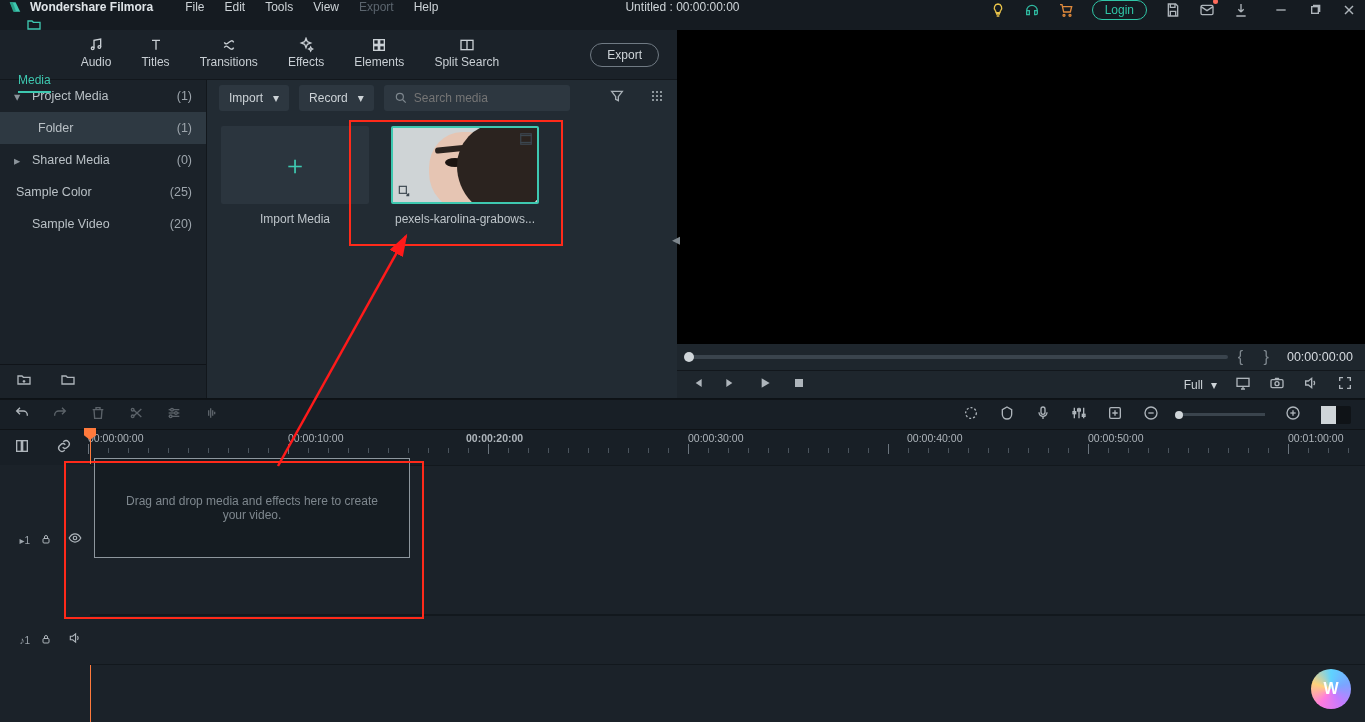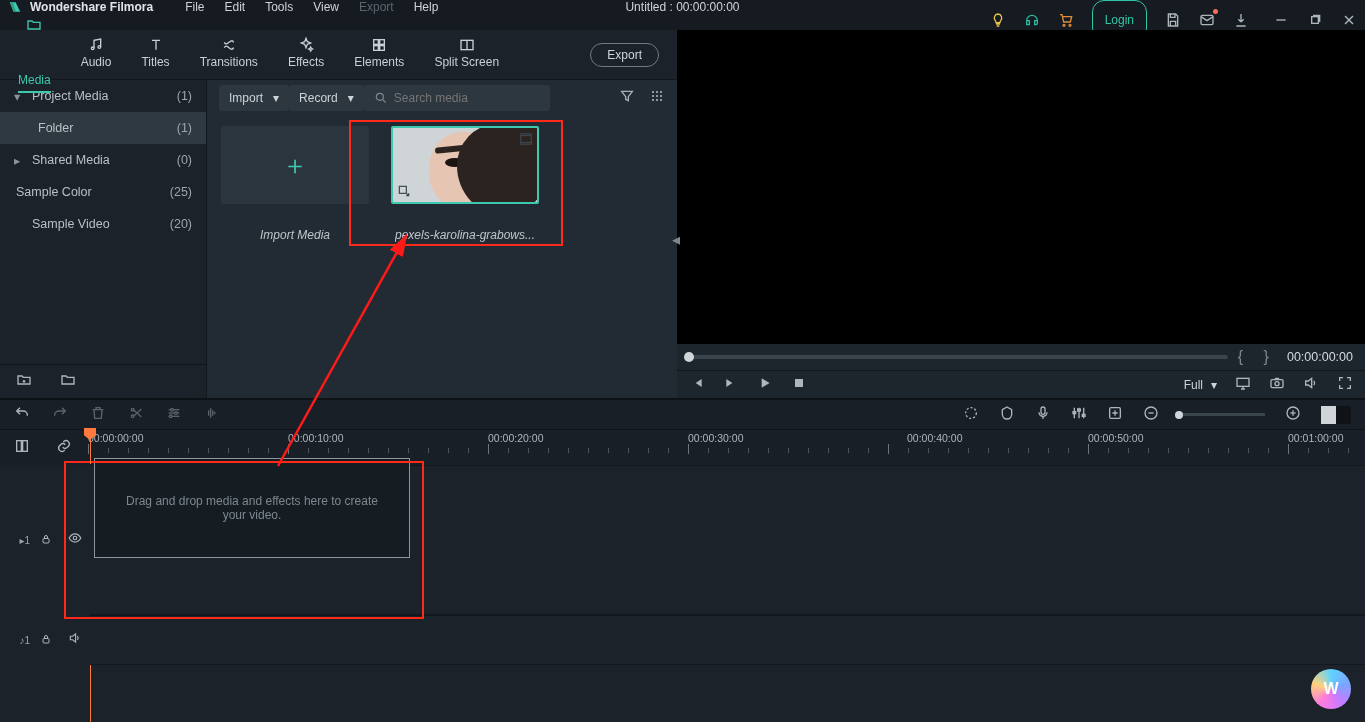--- a/index.html
+++ b/index.html
@@ -5,21 +5,21 @@
 * { margin: 0; padding: 0; box-sizing: border-box; font-family: -apple-system, "Segoe UI", Arial, sans-serif; user-select: none; }
 html, body { width: 1365px; height: 722px; background: #1b2229; color: #c7ccd1; overflow: hidden; }
 .titlebar { height: 30px; background: #151b21; display: flex; align-items: flex-start; padding: 0 8px; font-size: 12px; color: #c7ccd1; }
 .tb-logo { width: 14px; height: 14px; margin-right: 8px; }
 .tb-app { font-weight: 600; color: #dfe4e8; margin-right: 22px; }
 .tb-menu { color: #cdd3d7; margin: 0 10px; cursor: pointer; }
 .tb-menu.disabled { color: #5b656e; }
 .tb-center { position: absolute; left: 50%; transform: translateX(-50%); color: #cfd5d9; }
 .tb-right { margin-left: auto; display: flex; align-items: center; gap: 18px; }
 .tb-icon { width: 16px; height: 16px; display: flex; align-items: center; justify-content: center; color: #c7ccd1; }
-.tb-login { border: 1px solid #30c6a7; color: #30c6a7; padding: 12px 12px; border-radius: 12px; font-size: 12px; }
+.tb-login { border: 1px solid #30c6a7; color: #30c6a7; padding: 2px 12px; border-radius: 12px; font-size: 12px; }
 .tb-winbtns { display: flex; gap: 18px; margin-left: 6px; }
 .notif-dot { position: relative; }
 .notif-dot::after { content:''; position:absolute; top:-3px; right:-3px; width:5px;height:5px;background:#ff6b5b;border-radius:50%; }
 
 .workzone { display: flex; height: 368px; }
 .leftcol { width: 677px; display:flex; flex-direction:column; background:#1b2229; }
 .tabstrip { height: 50px; background:#1b2229; display:flex; align-items:center; gap: 30px; padding: 0 18px; border-bottom:1px solid #12171c; position:relative;}
 .tab { display:flex; flex-direction:column; align-items:center; gap:2px; font-size:12px; color:#c9cfd4; cursor:pointer; padding-bottom:4px;}
 .tab svg { width:16px; height:16px; }
 .tab.active { color:#3ec8b0; border-bottom:2px solid #3ec8b0;gap:40px; }
@@ -29,38 +29,38 @@
 .sidebar { width:207px; background:#1b2229; display:flex; flex-direction:column; border-right:1px solid #12171c;}
 .sb-item { height:32px; display:flex; align-items:center; padding:0 14px; font-size:12.5px; color:#b9c0c5; cursor:pointer;}
 .sb-item .chev{ width:10px;margin-right:8px;color:#8c949b;}
 .sb-item .lbl{ flex:1; }
 .sb-item .cnt{ color:#9da5ac; }
 .sb-item.sub { padding-left:38px; }
 .sb-item.sel { background:#2e3942; }
 .sb-footer { margin-top:auto; height:34px; display:flex; align-items:center; gap:28px; padding:0 16px; border-top:1px solid #101419;}
 
 .mainpanel { flex:1; background:#222b33; display:flex; flex-direction:column; position:relative;}
-.mp-top { height:36px; display:flex; align-items:center; gap:0; padding:0 12px;}
+.mp-top { height:36px; display:flex; align-items:center; gap:10px; padding:0 12px;}
 .dd { background:#2d3740; height:26px; border-radius:3px; display:flex; align-items:center; padding:0 10px; font-size:12px; color:#cdd3d7; gap:10px; cursor:pointer;}
 .searchbox { background:#2d3740; height:26px; border-radius:3px; display:flex; align-items:center; padding:0 10px; font-size:12px; color:#7e878e; width:186px;}
 .searchbox input { background:transparent;border:none;outline:none;color:#cdd3d7;font-size:12px;margin-left:6px;width:100%;}
 .mp-top .spacer{flex:1;}
 .mp-top .ficon{ color:#a9b1b7; cursor:pointer;}
 
 .mp-grid { flex:1; display:flex; padding:10px 14px; gap:22px; align-items:flex-start;}
 .card { width:148px; display:flex; flex-direction:column; align-items:center; color:#bec5ca; font-size:12px;}
 .thumb { width:148px; height:78px; background:#2b353e; display:flex; align-items:center; justify-content:center; border-radius:2px;}
 .thumb.plus { background:#2b353e; }
 .plus-icon { font-size:26px; color:#3ec8b0; font-weight:300;}
 .thumb.photo { background:#cfd4d6; border:2px solid #3ec8b0; position:relative; overflow:hidden;}
 .face-hair { position:absolute; right:-8px; top:-4px; width:88px; height:92px; background:#2b231f; border-radius:50% 20% 50% 60%; }
 .face-skin { position:absolute; right:36px; top:4px; width:72px; height:78px; background:#e6c5b3; border-radius:46% 44% 48% 48%; }
 .eye { position:absolute; left:52px; top:30px; width:20px; height:9px; background:#1b1411; border-radius:50%; }
 .brow { position:absolute; left:42px; top:18px; width:36px; height:6px; background:#2b231f; border-radius:3px; transform:rotate(-6deg);}
-.card .cap { margin-top:24px; max-width:148px; overflow:hidden; text-overflow:ellipsis; white-space:nowrap;font-style:italic;}
+.card .cap { margin-top:8px; max-width:148px; overflow:hidden; text-overflow:ellipsis; white-space:nowrap;}
 .hi-box { position:absolute; border:2px solid #ff2a1a; pointer-events:none;}
 
 .rightcol { flex:1; background:#000; display:flex; flex-direction:column;}
 .preview { flex:1; background:#000;}
 .scrubrow { height:26px; background:#1e262d; display:flex; align-items:center; padding:0 12px; gap:10px;}
 .scrub-track { flex:1; height:4px; background:#3a444d; border-radius:2px; position:relative;}
 .scrub-dot { position:absolute; left:0; top:50%; transform:translate(-50%,-50%); width:10px;height:10px;background:#cfd5d9;border-radius:50%;}
 .braces { color:#7e878e; letter-spacing:8px;}
 .timecode { color:#d5dadf; font-size:12.5px; font-variant-numeric:tabular-nums;}
 .pctrlrow { height:28px; background:#1e262d; display:flex; align-items:center; padding:0 12px; gap:18px; border-top:1px solid #12171c;}
@@ -221,21 +221,21 @@
             <rect x="4" y="13" width="7" height="7"></rect>
             <rect x="13" y="13" width="7" height="7"></rect>
           </svg>
         <span>Elements</span>
       </div>
       <div class="tab">
         <svg viewBox="0 0 24 24" fill="none" stroke="currentColor" stroke-width="2">
             <rect x="3" y="5" width="18" height="14"></rect>
             <line x1="12" y1="5" x2="12" y2="19"></line>
           </svg>
-        <span>Split Screen</span>
+        <span>Split Search</span>
       </div>
       <div class="exportbtn">Export</div>
     </div>
 
     <div class="mediabody">
       <div class="sidebar">
         <div class="sb-item">
           <span class="chev">▾</span>
           <span class="lbl">Project Media</span>
           <span class="cnt">(1)</span>
@@ -480,21 +480,21 @@
       <div class="major" style="left: 202px;"></div>
       <div class="minor" style="left: 222px;"></div>
       <div class="minor" style="left: 242px;"></div>
       <div class="minor" style="left: 262px;"></div>
       <div class="minor" style="left: 282px;"></div>
       <div class="minor" style="left: 302px;"></div>
       <div class="minor" style="left: 322px;"></div>
       <div class="minor" style="left: 342px;"></div>
       <div class="minor" style="left: 362px;"></div>
       <div class="minor" style="left: 382px;"></div>
-      <div class="ruler-label" style="left: 402px;">00:00:20:00</div>
+      <div class="ruler-label" style="left: 380px; font-weight: bold;">00:00:20:00</div>
       <div class="major" style="left: 402px;"></div>
       <div class="minor" style="left: 422px;"></div>
       <div class="minor" style="left: 442px;"></div>
       <div class="minor" style="left: 462px;"></div>
       <div class="minor" style="left: 482px;"></div>
       <div class="minor" style="left: 502px;"></div>
       <div class="minor" style="left: 522px;"></div>
       <div class="minor" style="left: 542px;"></div>
       <div class="minor" style="left: 562px;"></div>
       <div class="minor" style="left: 582px;"></div>

